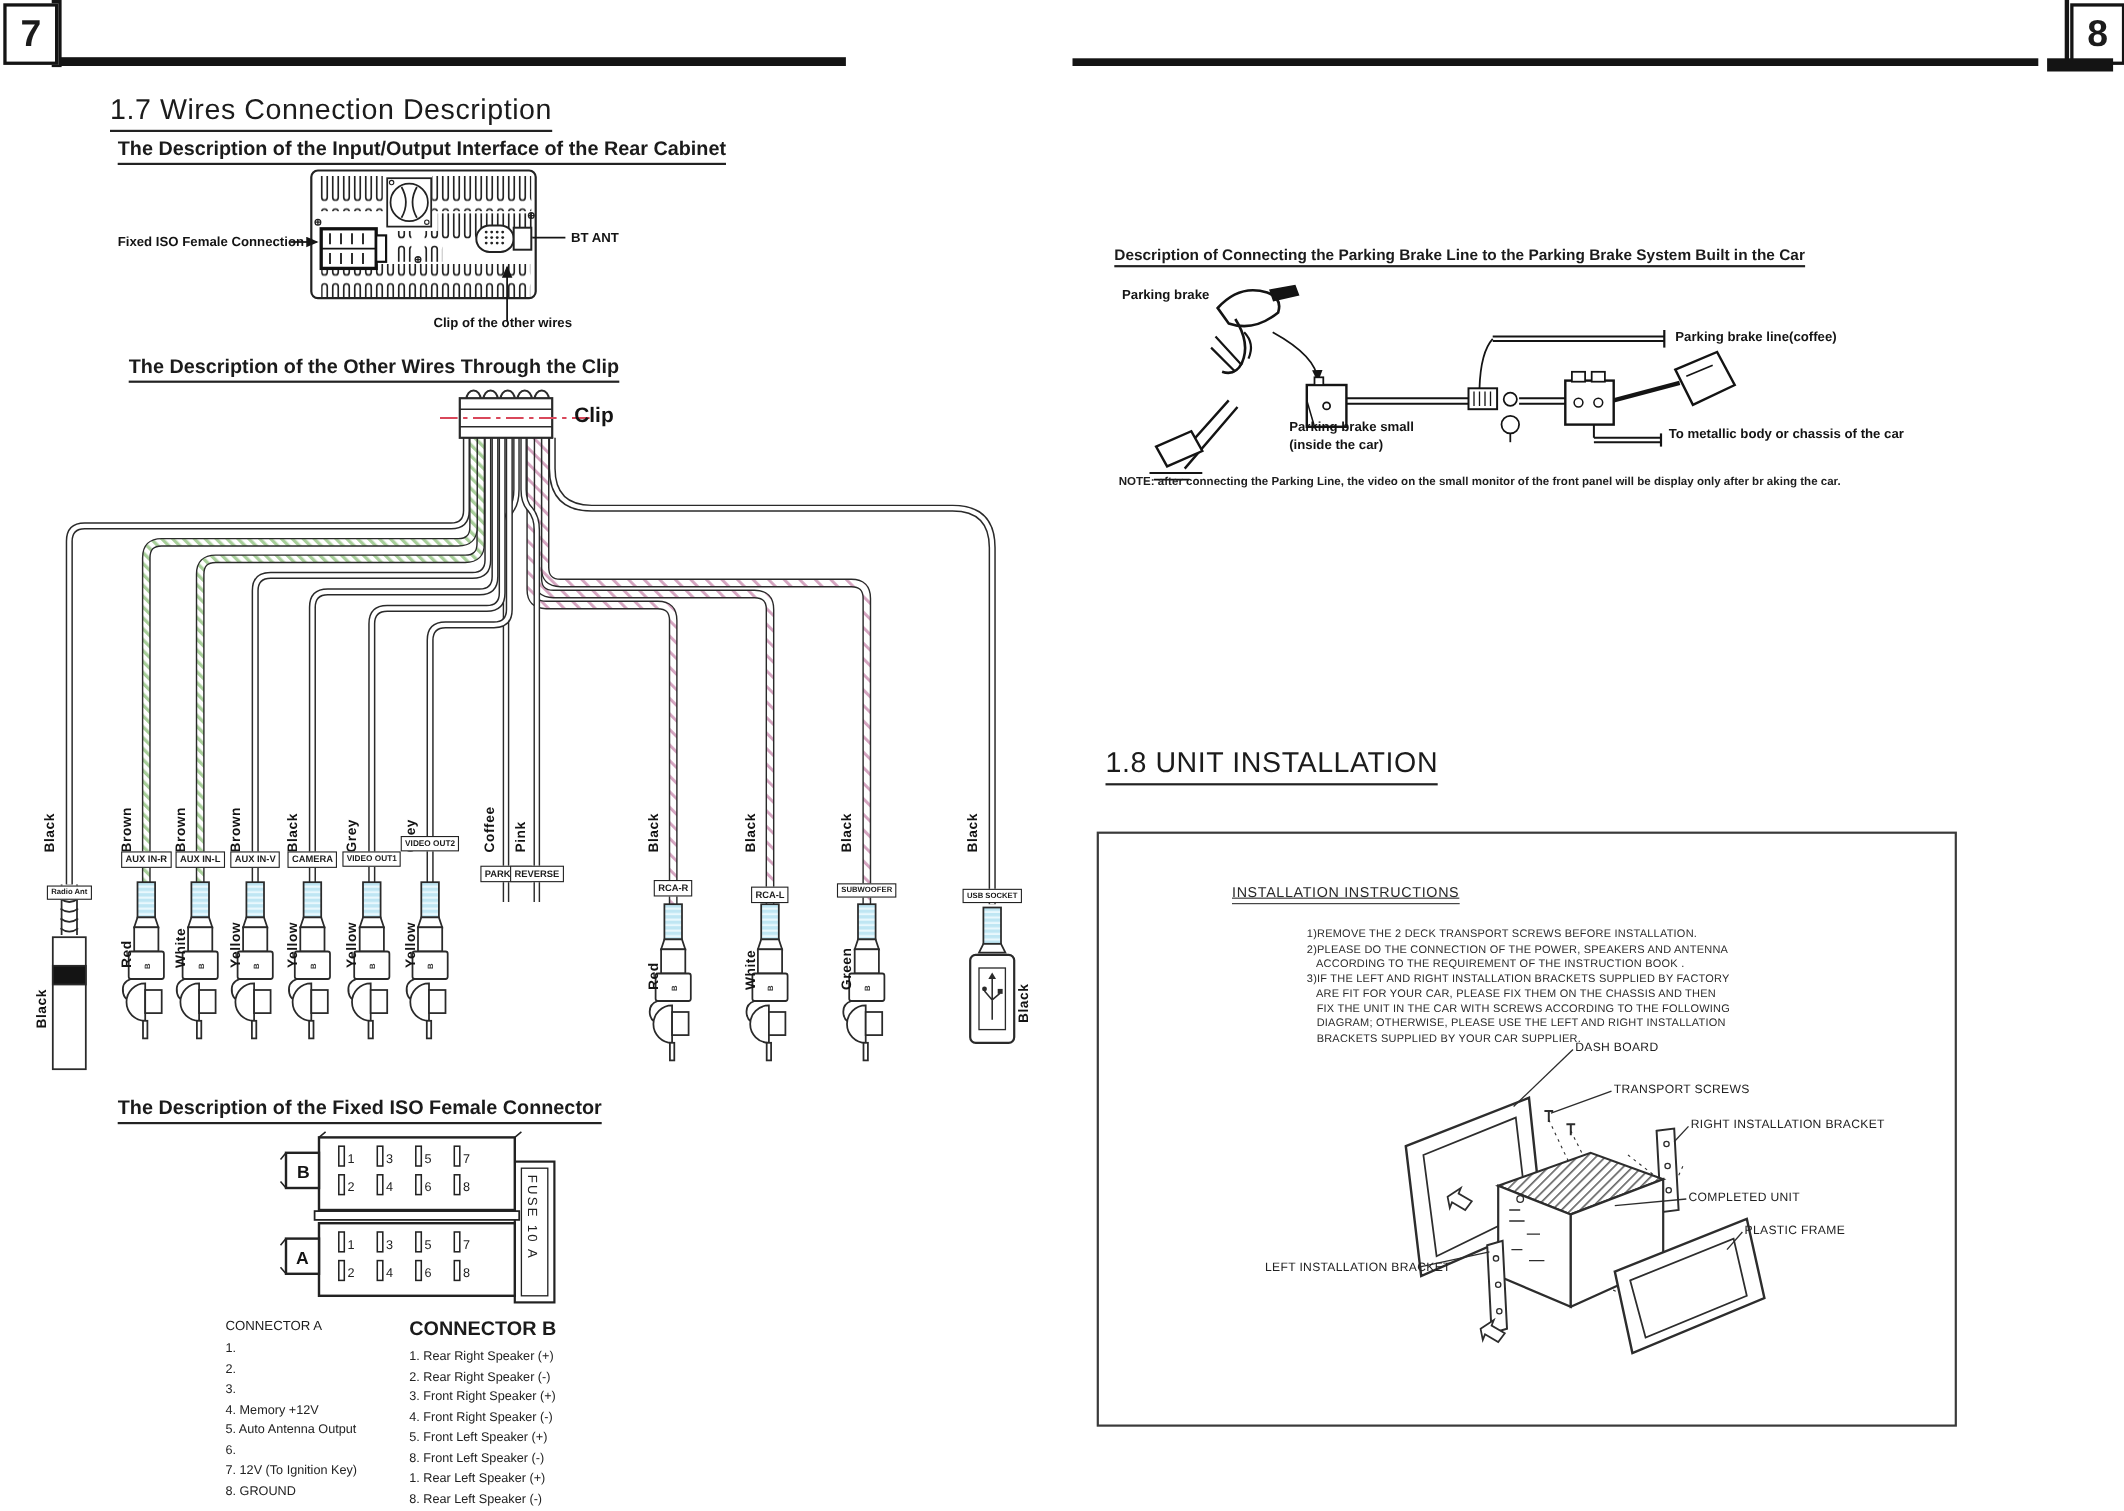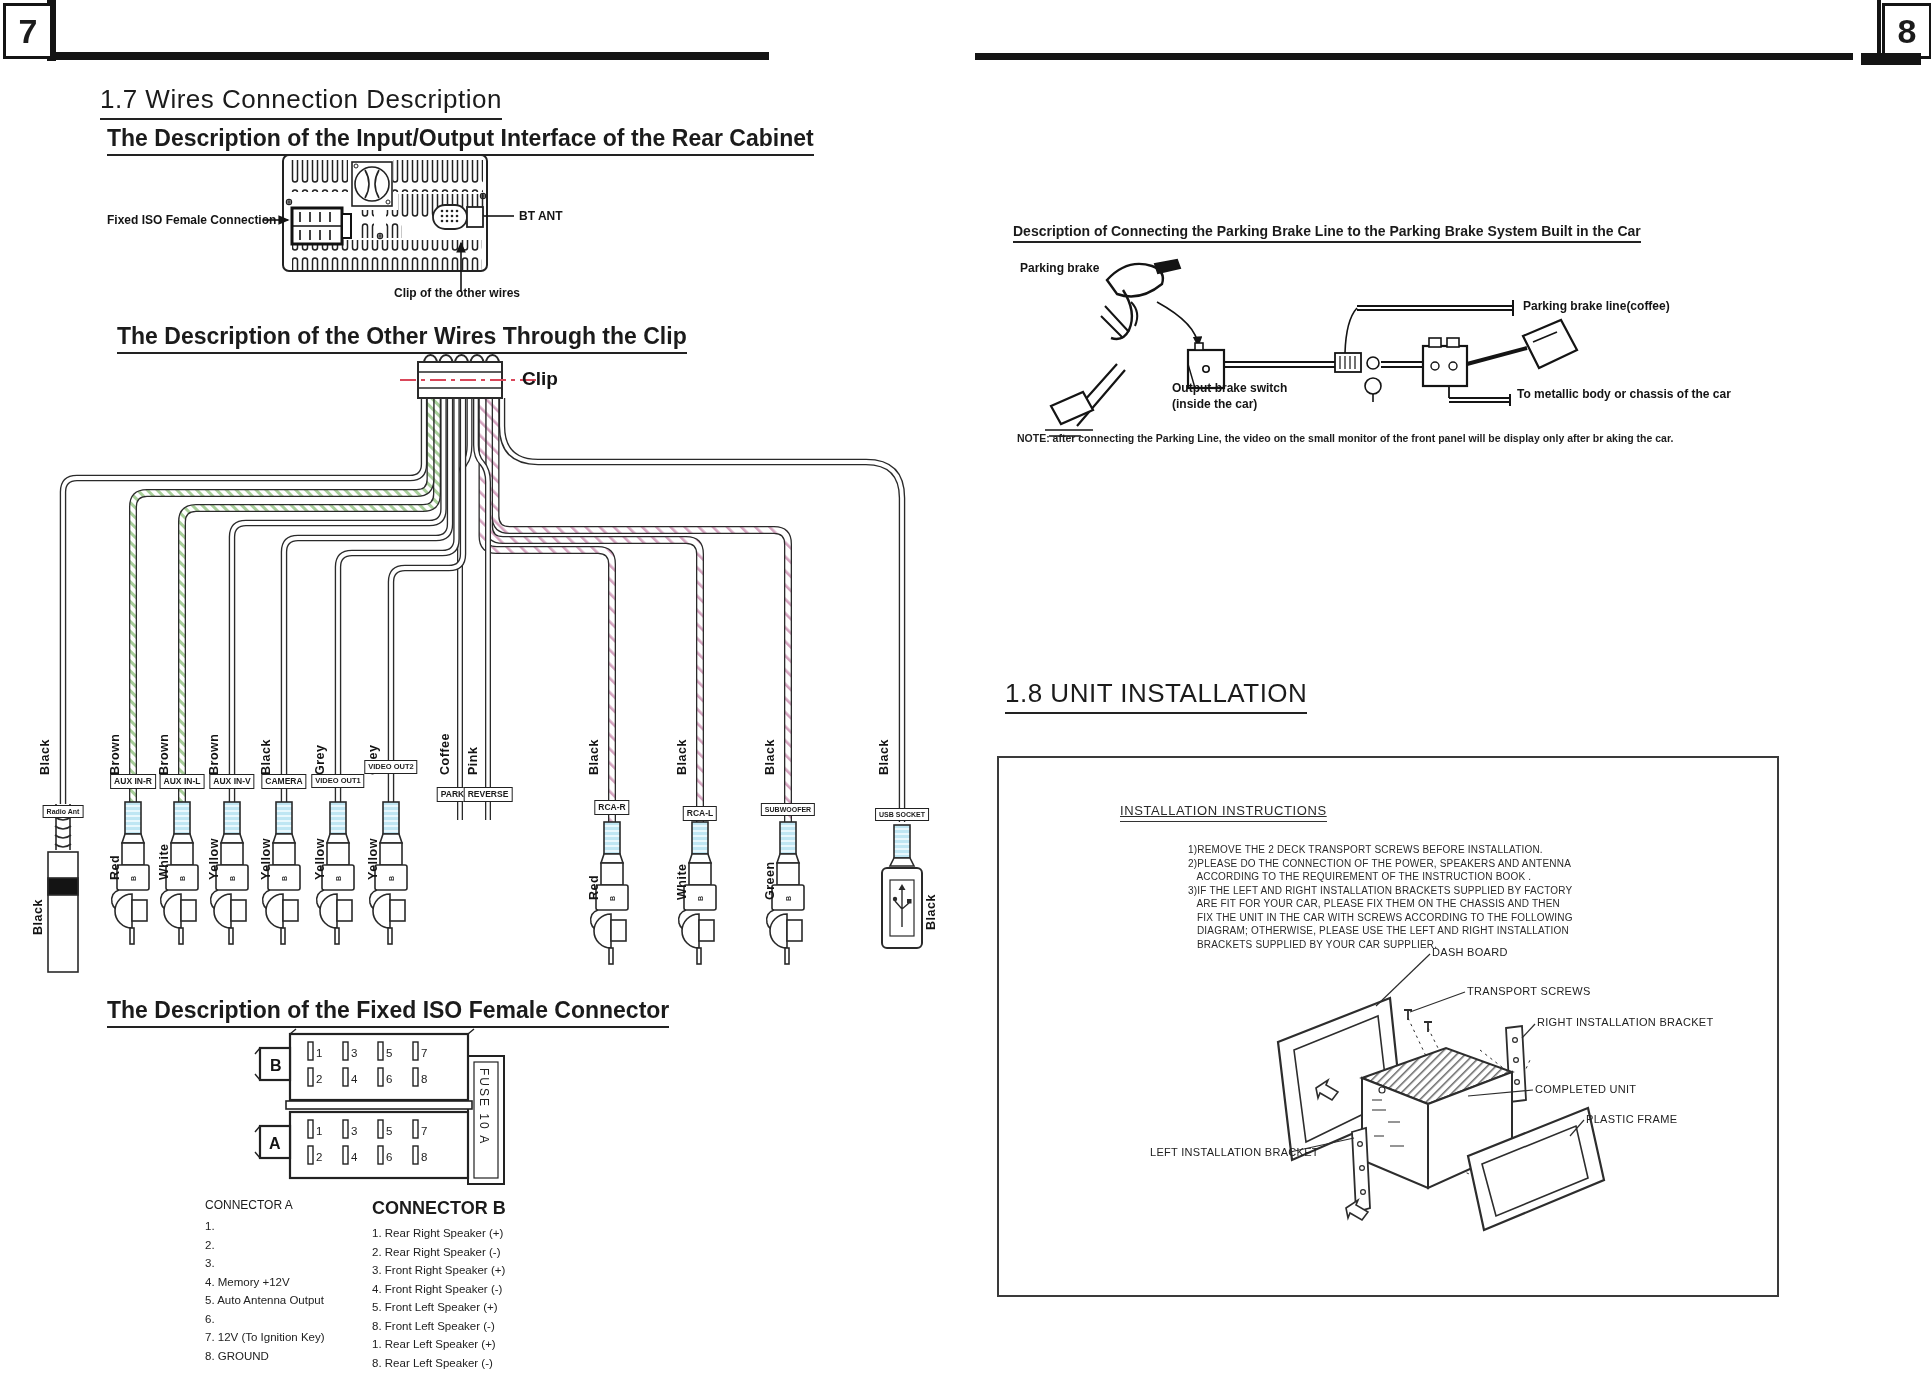--- a/index.html
+++ b/index.html
@@ -4,21 +4,21 @@
 <style>
   html,body{margin:0;padding:0}
   body{width:1931px;height:1374px;position:relative;background:#fff;
        font-family:"Liberation Sans",sans-serif;color:#1b1b1b;overflow:hidden}
   .abs{position:absolute}
   .bar{position:absolute;background:#141414}
   .pgnum{position:absolute;width:44px;height:50px;border:3px solid #141414;background:#fff;
          font-size:34px;font-weight:bold;display:flex;align-items:center;justify-content:center}
   .h1{position:absolute;font-size:26px;letter-spacing:.5px;border-bottom:2px solid #222;
       padding-bottom:3px;white-space:nowrap}
-  .h2{position:absolute;font-size:23px;font-weight:bold;border-bottom:2px solid #222;
+  .h2{position:absolute;font-size:18px;font-weight:bold;border-bottom:2px solid #222;
       padding-bottom:2px;white-space:nowrap}
   .lbl{position:absolute;font-weight:bold;font-size:12px;white-space:nowrap;color:#141414}
   .tagbox{position:absolute;transform:translateX(-50%);font-weight:bold;font-size:8.5px;
           line-height:1;border:1.2px solid #222;background:#fff;padding:2px 3px;white-space:nowrap}
   .vlab{position:absolute;width:17px;writing-mode:vertical-rl;transform:rotate(180deg);
         font-weight:bold;font-size:12.5px;letter-spacing:.5px;white-space:nowrap;color:#141414}
   .note{position:absolute;font-weight:bold;font-size:10.5px;color:#1e1e1e;white-space:nowrap}
   .insh{position:absolute;font-size:13px;letter-spacing:.6px;color:#2a2a2a;
         border-bottom:1px solid #333;text-decoration:underline;padding-bottom:3px}
   .insline{white-space:pre;font-size:10px;line-height:13.5px;letter-spacing:.2px;color:#2a2a2a}
@@ -388,21 +388,21 @@
 
     <path d="M444,136 V148 M444,148 H505 M444,152 H505" stroke-width="1.8"></path>
     <path d="M505,144 v12" stroke-width="2"></path>
 
     <path d="M190,138 L183,114" stroke-width="1.4"></path>
   </g>
 </svg>
 
 <div class="lbl" style="left:1020px;top:261px">Parking brake</div>
 <div class="lbl" style="left:1523px;top:299px">Parking brake line(coffee)</div>
-<div class="lbl" style="left:1172px;top:381px">Output brake switch</div>
+<div class="lbl" style="left:1172px;top:381px">Parking brake small</div>
 <div class="lbl" style="left:1172px;top:397px">(inside the car)</div>
 <div class="lbl" style="left:1517px;top:387px">To metallic body or chassis of the car</div>
 <div class="note" style="left:1017px;top:432px">NOTE: after connecting the Parking Line, the video on the small monitor of the front panel will be display only after br aking the car.</div>
 
 <div class="h1" style="left:1005px;top:678px">1.8  UNIT INSTALLATION</div>
 
 <div class="abs" style="left:997px;top:756px;width:778px;height:537px;border:2px solid #3a3a3a;background:#fff"></div>
 <div class="insh" style="left:1120px;top:803px">INSTALLATION INSTRUCTIONS</div>
 <div class="abs" style="left:1188px;top:843px">
   <div class="insline">1)REMOVE THE 2 DECK TRANSPORT SCREWS BEFORE INSTALLATION.</div>

